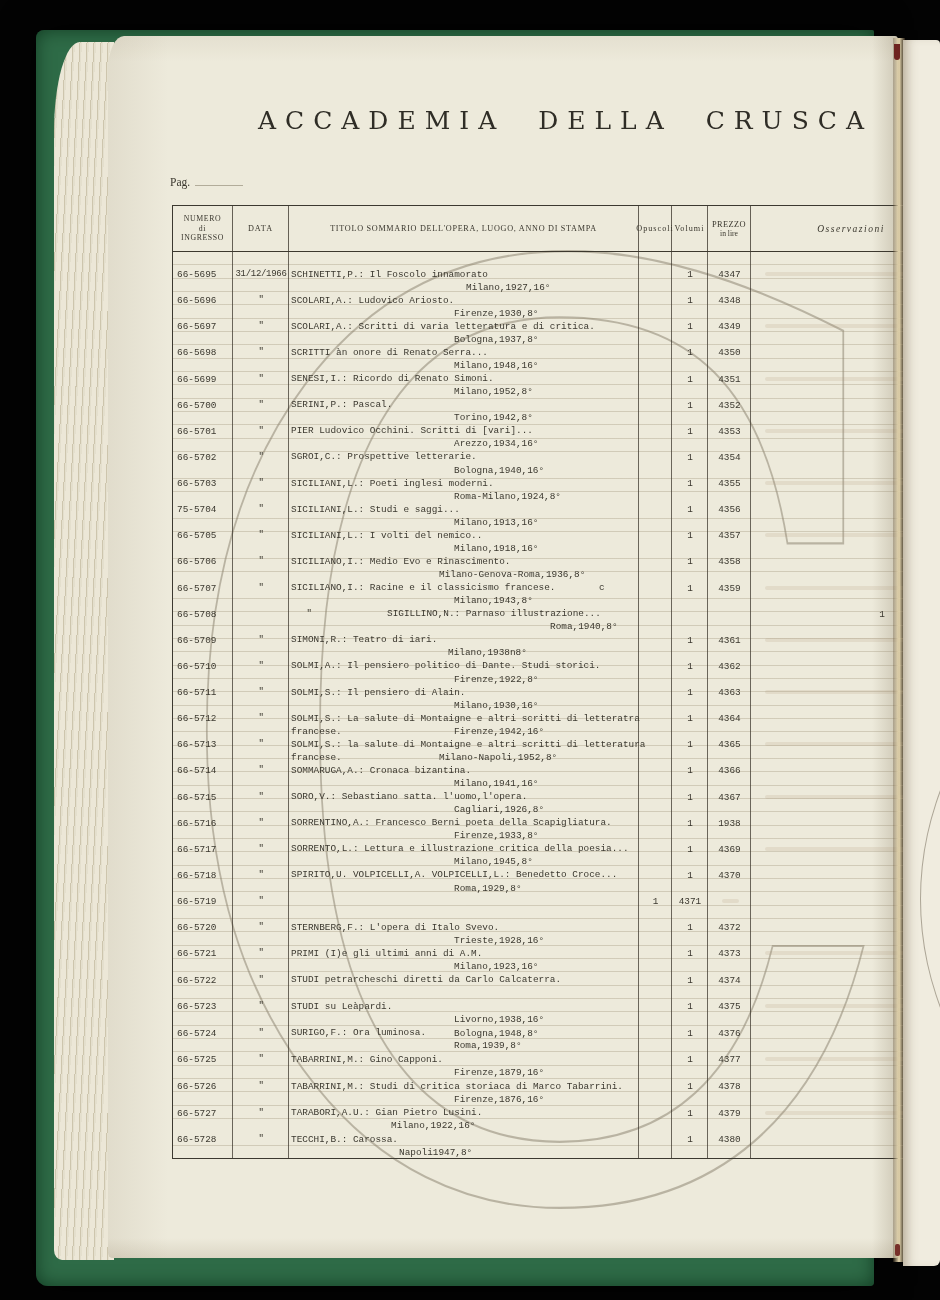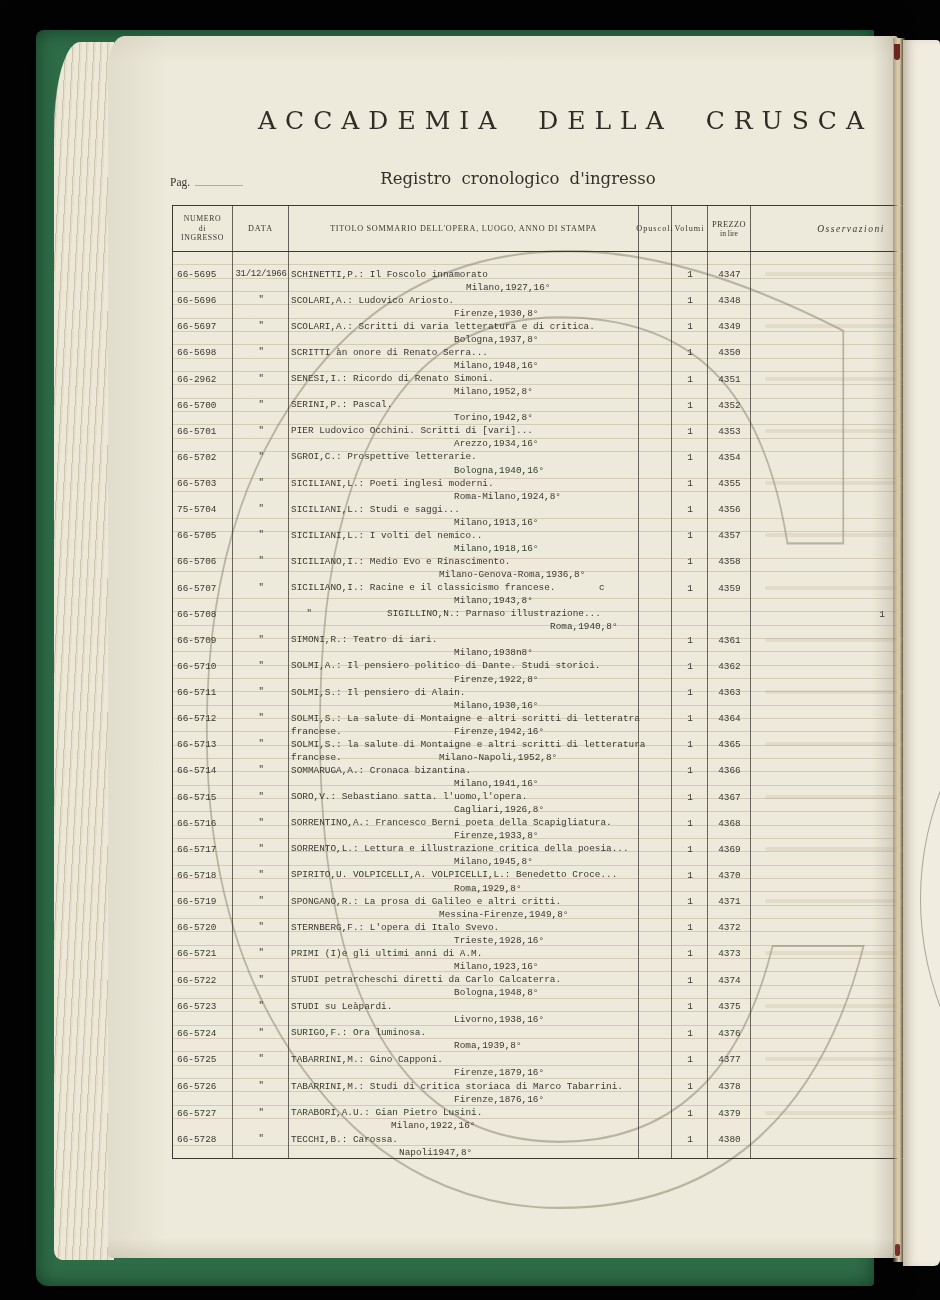--- a/index.html
+++ b/index.html
@@ -87,21 +87,20 @@
         <text x="0" y="0" font-family="DejaVu Serif, serif" font-size="1265" fill="none" stroke="rgba(122,112,93,0.45)" stroke-width="2.2">C</text>
       </g>
     </svg>
 
     <div class="heading">ACCADEMIA DELLA CRUSCA</div>
 
     <div class="pag-row">
       <span>Pag.</span><span class="pag-line"></span>
     </div>
 
-    <div class="register-title">Registro cronologico d'ingresso</div>
 
     <div class="reg-table">
       <div class="thead grid-cols">
         <div class="hc h-numero">
           <span>NUMERO</span>
           <span>di</span>
           <span>INGRESSO</span>
         </div>
         <div class="hc h-data">
           <span>DATA</span>
@@ -181,21 +180,21 @@
               <div class="e-title">
                 <span class="t1">SCRITTI àn onore di Renato Serra...</span>
                 <span class="t2" style="left: 165px;">Milano,1948,16°</span>
               </div>
               <div class="e-opu"></div>
               <div class="e-vol">1</div>
               <div class="e-prz">4350</div>
               <div class="e-oss"></div>
             </div>
             <div class="entry grid-cols" style="top: 119.52px;">
-              <div class="e-num">66-2962</div>
+              <div class="e-num">66-5699</div>
               <div class="e-date">"</div>
               <div class="e-title">
                 <span class="t1">SENESI,I.: Ricordo di Renato Simoni.</span>
                 <span class="t2" style="left: 165px;">Milano,1952,8°</span>
               </div>
               <div class="e-opu"></div>
               <div class="e-vol">1</div>
               <div class="e-prz">4351</div>
               <div class="e-oss">
                 <div class="smudge"></div>
@@ -316,21 +315,21 @@
               <div class="e-opu"></div>
               <div class="e-vol">1</div>
               <div class="e-prz">4360</div>
               <div class="e-oss"></div>
             </div>
             <div class="entry grid-cols" style="top: 380.82px;">
               <div class="e-num">66-5709</div>
               <div class="e-date">"</div>
               <div class="e-title">
                 <span class="t1">SIMONI,R.: Teatro di iari.</span>
-                <span class="t2" style="left: 165px;">Milano,1938n8°</span>
+                <span class="t2" style="left: 159px;">Milano,1938n8°</span>
               </div>
               <div class="e-opu"></div>
               <div class="e-vol">1</div>
               <div class="e-prz">4361</div>
               <div class="e-oss">
                 <div class="smudge"></div>
               </div>
             </div>
             <div class="entry grid-cols" style="top: 406.95px;">
               <div class="e-num">66-5710</div>
@@ -414,21 +413,21 @@
             </div>
             <div class="entry grid-cols" style="top: 563.73px;">
               <div class="e-num">66-5716</div>
               <div class="e-date">"</div>
               <div class="e-title">
                 <span class="t1">SORRENTINO,A.: Francesco Berni poeta della Scapigliatura.</span>
                 <span class="t2" style="left: 165px;">Firenze,1933,8°</span>
               </div>
               <div class="e-opu"></div>
               <div class="e-vol">1</div>
-              <div class="e-prz">4368</div>
+              <div class="e-prz">1938</div>
               <div class="e-oss"></div>
             </div>
             <div class="entry grid-cols" style="top: 589.86px;">
               <div class="e-num">66-5717</div>
               <div class="e-date">"</div>
               <div class="e-title">
                 <span class="t1">SORRENTO,L.: Lettura e illustrazione critica della poesia...</span>
                 <span class="t2" style="left: 165px;">Milano,1945,8°</span>
               </div>
               <div class="e-opu"></div>
@@ -446,24 +445,20 @@
                 <span class="t2" style="left: 165px;">Roma,1929,8°</span>
               </div>
               <div class="e-opu"></div>
               <div class="e-vol">1</div>
               <div class="e-prz">4370</div>
               <div class="e-oss"></div>
             </div>
             <div class="entry grid-cols" style="top: 642.12px;">
               <div class="e-num">66-5719</div>
               <div class="e-date">"</div>
-              <div class="e-title">
-                <span class="t1">SPONGANO,R.: La prosa di Galileo e altri critti.</span>
-                <span class="t2" style="left: 150px;">Messina-Firenze,1949,8°</span>
-              </div>
               <div class="e-opu"></div>
               <div class="e-vol">1</div>
               <div class="e-prz">4371</div>
               <div class="e-oss">
                 <div class="smudge"></div>
               </div>
             </div>
             <div class="entry grid-cols" style="top: 668.25px;">
               <div class="e-num">66-5720</div>
               <div class="e-date">"</div>
@@ -488,21 +483,21 @@
               <div class="e-prz">4373</div>
               <div class="e-oss">
                 <div class="smudge"></div>
               </div>
             </div>
             <div class="entry grid-cols" style="top: 720.51px;">
               <div class="e-num">66-5722</div>
               <div class="e-date">"</div>
               <div class="e-title">
                 <span class="t1">STUDI petrarcheschi diretti da Carlo Calcaterra.</span>
-                <span class="t2" style="left: 165px;">Bologna,1948,8°</span>
+                <span class="t2" style="left: 165px; margin-top: 41px;">Bologna,1948,8°</span>
               </div>
               <div class="e-opu"></div>
               <div class="e-vol">1</div>
               <div class="e-prz">4374</div>
               <div class="e-oss"></div>
             </div>
             <div class="entry grid-cols" style="top: 747.04px;">
               <div class="e-num">66-5723</div>
               <div class="e-date">"</div>
               <div class="e-title">

